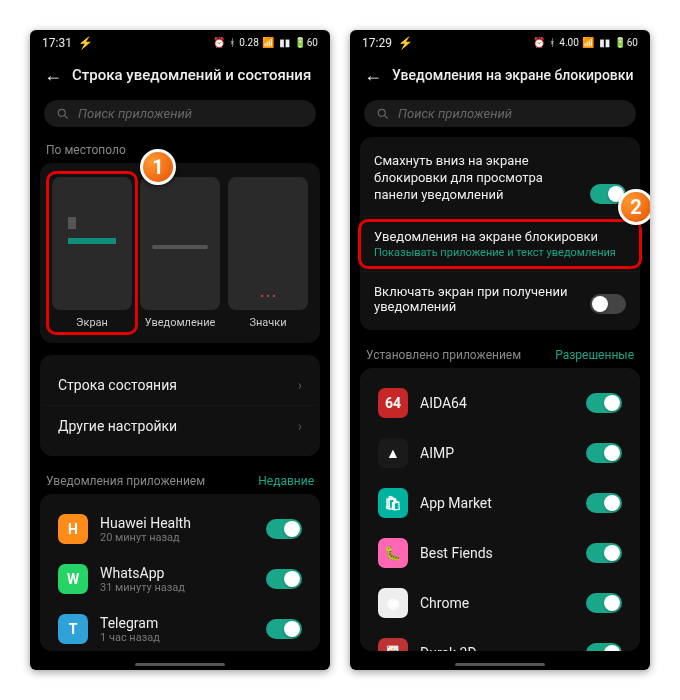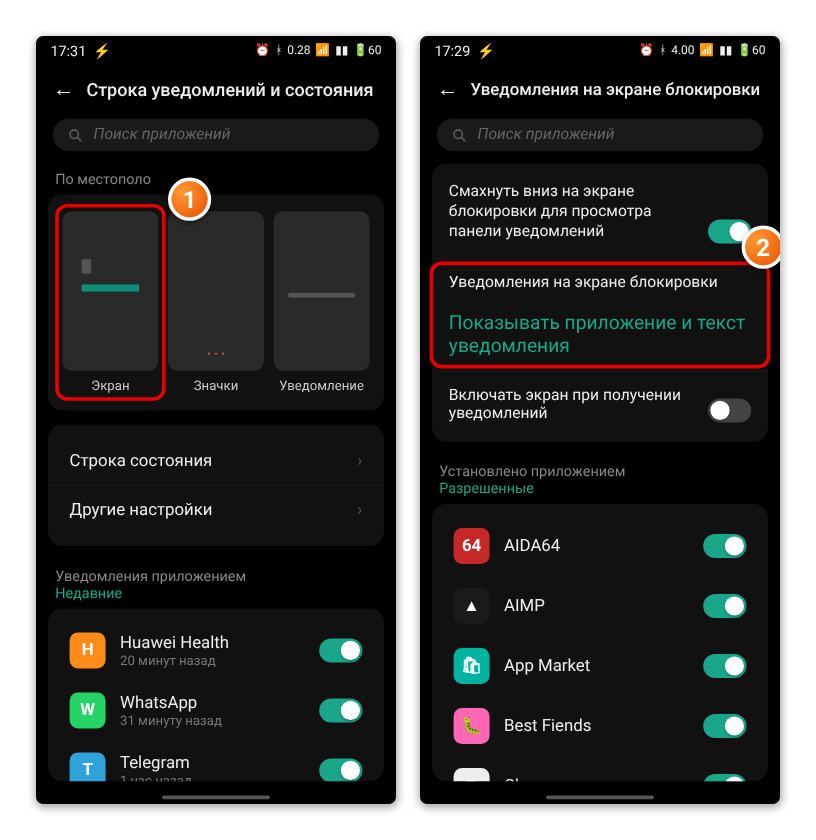--- a/index.html
+++ b/index.html
@@ -40,21 +40,21 @@
   .search {
     margin: 4px 14px 10px;
     background:#1a1a1a; border-radius:16px;
     display:flex; align-items:center; gap:8px;
     padding:6px 12px; color:#666;font-style:italic;
   }
   .search svg { width:14px; height:14px; }
   .section-label {
     padding: 6px 16px; font-size:12px; color:#888;
   }
-  .section-label.flex { display:flex; justify-content:space-between;flex-direction:column; }
+  .section-label.flex { display:flex; justify-content:space-between; }
   .section-label .right { color:#1aa688; }
   .card {
     background:#111; border-radius:12px;
     margin: 0 10px 12px; padding: 10px 4px;
   }
   .tiles { display:flex; gap:8px; padding:4px 8px; }
   .tile {
     flex:1; text-align:center; cursor:pointer;
     position:relative;
   }
@@ -86,21 +86,21 @@
   .highlight-box {
     position:absolute; border:3px solid #e60000;
     border-radius:10px; pointer-events:none;
   }
   .row {
     display:flex; align-items:flex-end; justify-content:space-between;
     padding:12px 14px; cursor:pointer;
   }
   .row + .row { border-top:1px solid rgba(255,255,255,0.03); }
   .row .label { font-size:14px; }
-  .row .sub { font-size:16px; color:#888; margin-top:16px; }
+  .row .sub { font-size:11px; color:#888; margin-top:2px; }
   .row .sub.green { color:#1aa688; }
   .chev { color:#555; font-size:14px; }
   .app-row { display:flex; align-items:center; gap:12px; padding:10px 14px; }
   .app-icon {
     width:30px; height:30px; border-radius:7px;
     display:flex; align-items:center; justify-content:center;
     font-size:14px; font-weight:bold; color:#fff;
     flex-shrink:0;
   }
   .app-text { flex:1; }
@@ -169,26 +169,26 @@
   <div class="section-label">По местополо</div>
 
   <div class="card" style="position:relative;">
     <div class="tiles">
       <div class="tile" style="position:relative;">
         <div class="tile-img screen"></div>
         <div class="tile-label">Экран</div>
         <div class="highlight-box" style="top:-6px;left:-6px;right:-6px;bottom:-6px;"></div>
       </div>
       <div class="tile">
+        <div class="tile-img notif"></div>
+        <div class="tile-label">Уведомление</div>
+      </div>
+      <div class="tile">
         <div class="tile-img icons"></div>
         <div class="tile-label">Значки</div>
-      </div>
-      <div class="tile">
-        <div class="tile-img notif"></div>
-        <div class="tile-label">Уведомление</div>
       </div>
     </div>
     <div class="badge" style="top:-14px; left:100px;">1</div>
   </div>
 
   <div class="card">
     <div class="row">
       <div class="label">Строка состояния</div>
       <div class="chev">›</div>
     </div>

